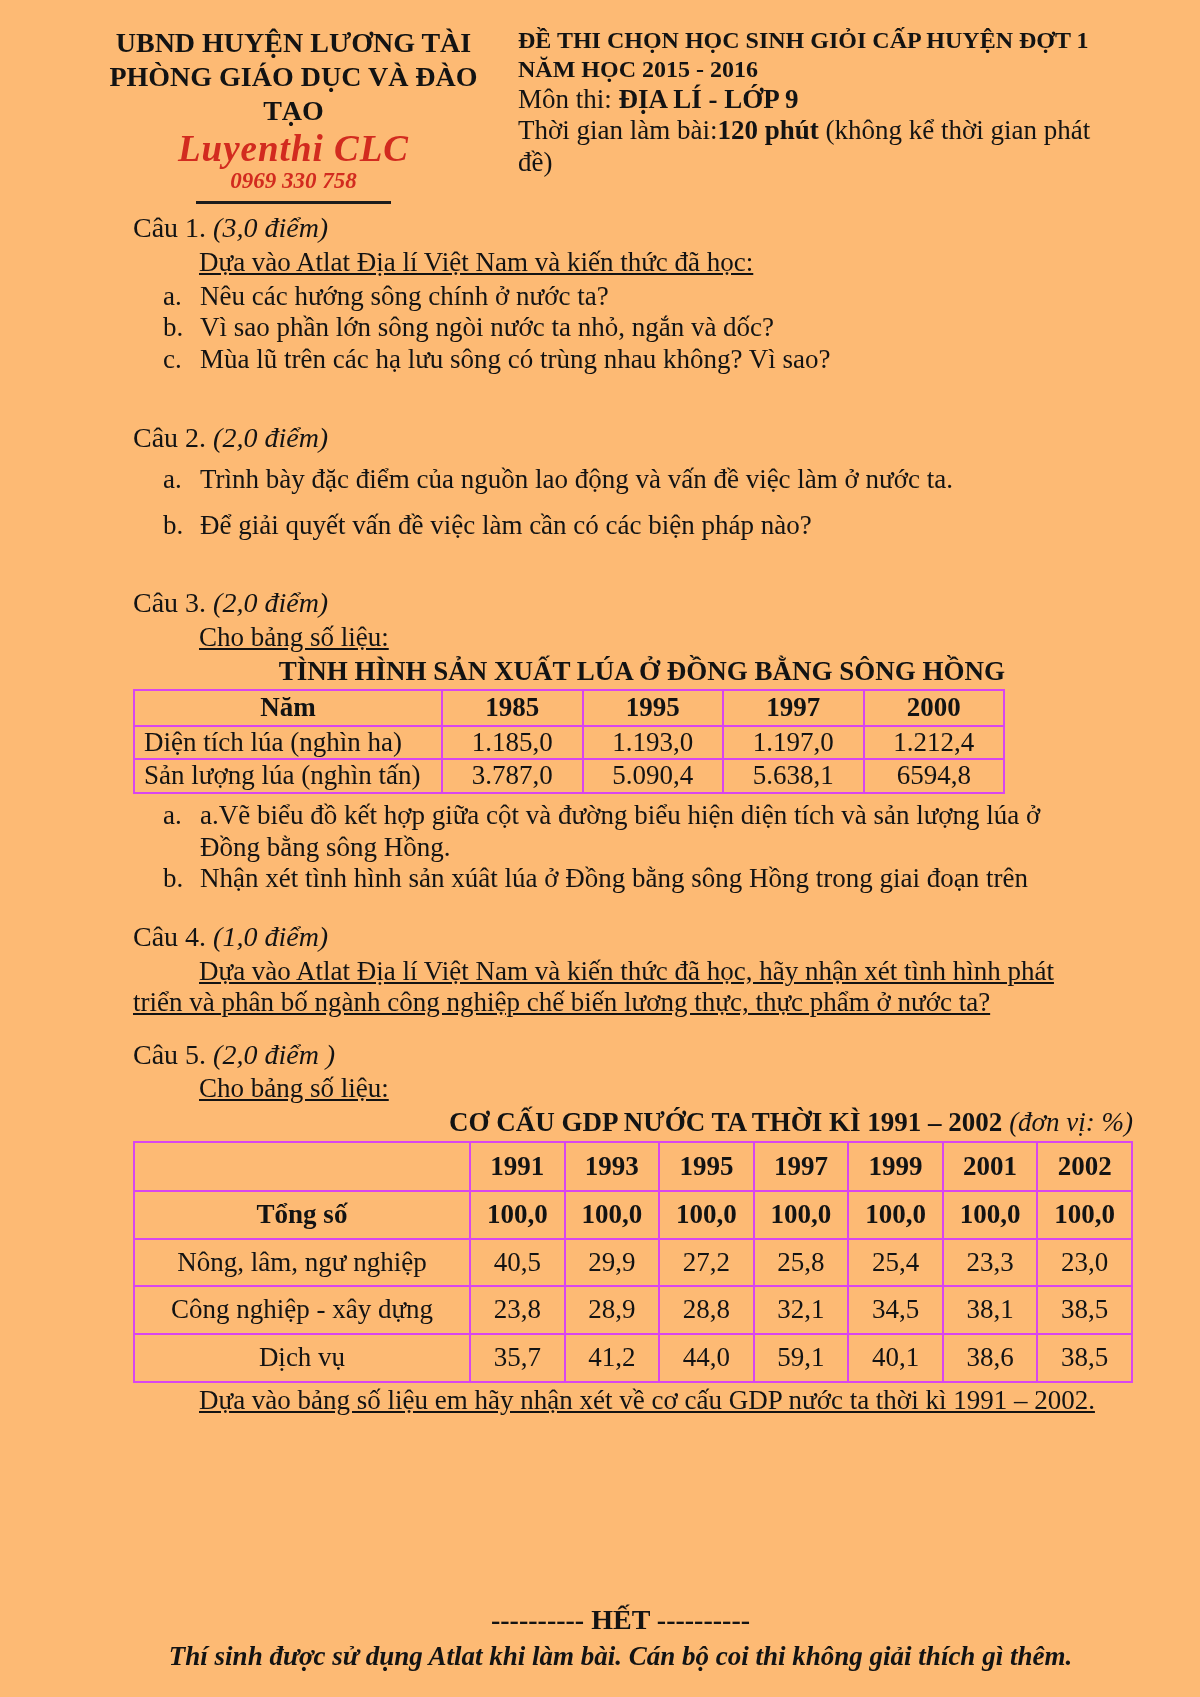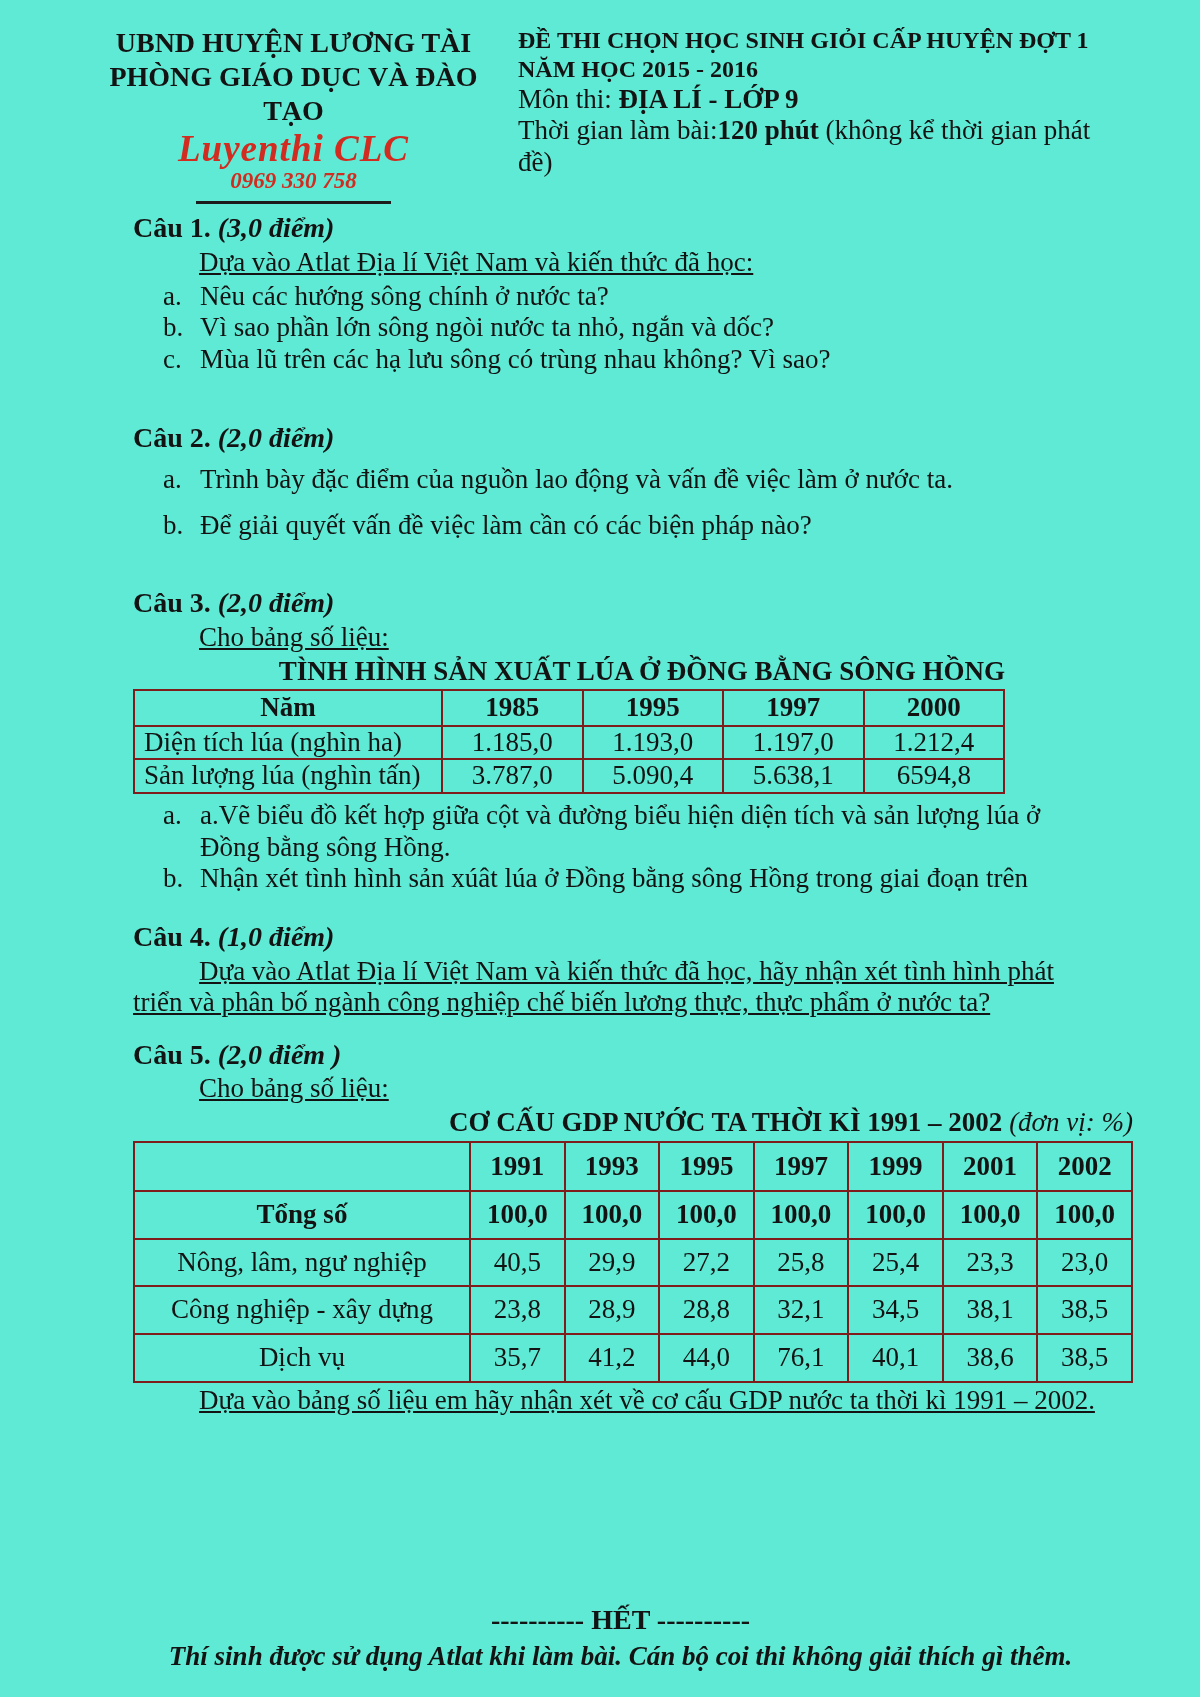--- a/index.html
+++ b/index.html
@@ -1,19 +1,19 @@
 <!DOCTYPE html>
 <html><head>
 <meta charset="utf-8">
 <style>
   html,body{margin:0;padding:0;}
   body{background:#ffffff;}
   .page{
     width:1200px;height:1697px;box-sizing:border-box;
-    background:#5eead4;color:#131313;
+    background:#fdba74;color:#131313;
     font-family:"Liberation Serif","DejaVu Serif",serif;
     padding:26px 103px 0 133px;
     overflow:hidden;position:relative;
   }
   .b{font-weight:bold;}
 
   
   .header{display:flex;margin-left:-42px;}
   .header-left{width:405px;text-align:center;flex:none;}
   .org{font-size:28px;font-weight:bold;line-height:1.22;}
@@ -24,34 +24,34 @@
   .exam-title,.exam-year{font-size:24px;font-weight:bold;line-height:1.2;}
   .exam-subject,.exam-time{font-size:27px;line-height:1.18;}
 
   
   .q{font-size:27px;line-height:1.17;}
   .q1{margin-top:8px;}
   .q2{margin-top:46px;}
   .q3{margin-top:46px;}
   .q4{margin-top:26px;}
   .q5{margin-top:20px;}
-  .q-head{font-size:28px;font-weight:bold;margin-bottom:2px;}
+  .q-head{font-size:28px;font-weight:normal;margin-bottom:2px;}
   .qp{font-style:italic;}
   p.indent{text-indent:66px;margin:2px 0;text-decoration:underline;}
   .items .item{display:flex;margin-left:30px;}
   .items .marker{width:37px;flex:none;}
   .items.spread .item{margin-bottom:14px;}
   .items .item:last-child{margin-bottom:0;}
 
   
   .tblwrap{margin-top:2px;}
   .tbl-title{text-align:right;font-weight:bold;font-size:27px;margin:2px 0;}
   .tbl-title .unit{font-weight:normal;font-style:italic;}
   table.tbl{border-collapse:collapse;font-size:27px;table-layout:fixed;}
-  table.tbl th,table.tbl td{border:2px solid #7f1d1d;text-align:center;overflow:hidden;}
+  table.tbl th,table.tbl td{border:2px solid #d946ef;text-align:center;overflow:hidden;}
   table.rice{width:872px;}
   table.rice th{padding:1px 4px;}
   table.rice td{padding:0 6px;}
   table.rice th:first-child{width:298px;}
   table.rice td:first-child{text-align:left;padding-left:9px;}
   .rice-wrap{width:872px;}
   table.gdp{width:1000px;}
   table.gdp th{padding:8px 2px;}
   table.gdp td{padding:7px 2px;}
   table.gdp th:first-child{width:330px;}
@@ -219,21 +219,21 @@
               <td>32,1</td>
               <td>34,5</td>
               <td>38,1</td>
               <td>38,5</td>
             </tr>
             <tr class="">
               <td>Dịch vụ</td>
               <td>35,7</td>
               <td>41,2</td>
               <td>44,0</td>
-              <td>76,1</td>
+              <td>59,1</td>
               <td>40,1</td>
               <td>38,6</td>
               <td>38,5</td>
             </tr>
           </tbody>
         </table>
     </div>
     <p class="indent gdp-note">Dựa vào bảng số liệu em hãy nhận xét về cơ cấu GDP nước ta thời kì 1991 – 2002.</p>
   </section>
 

